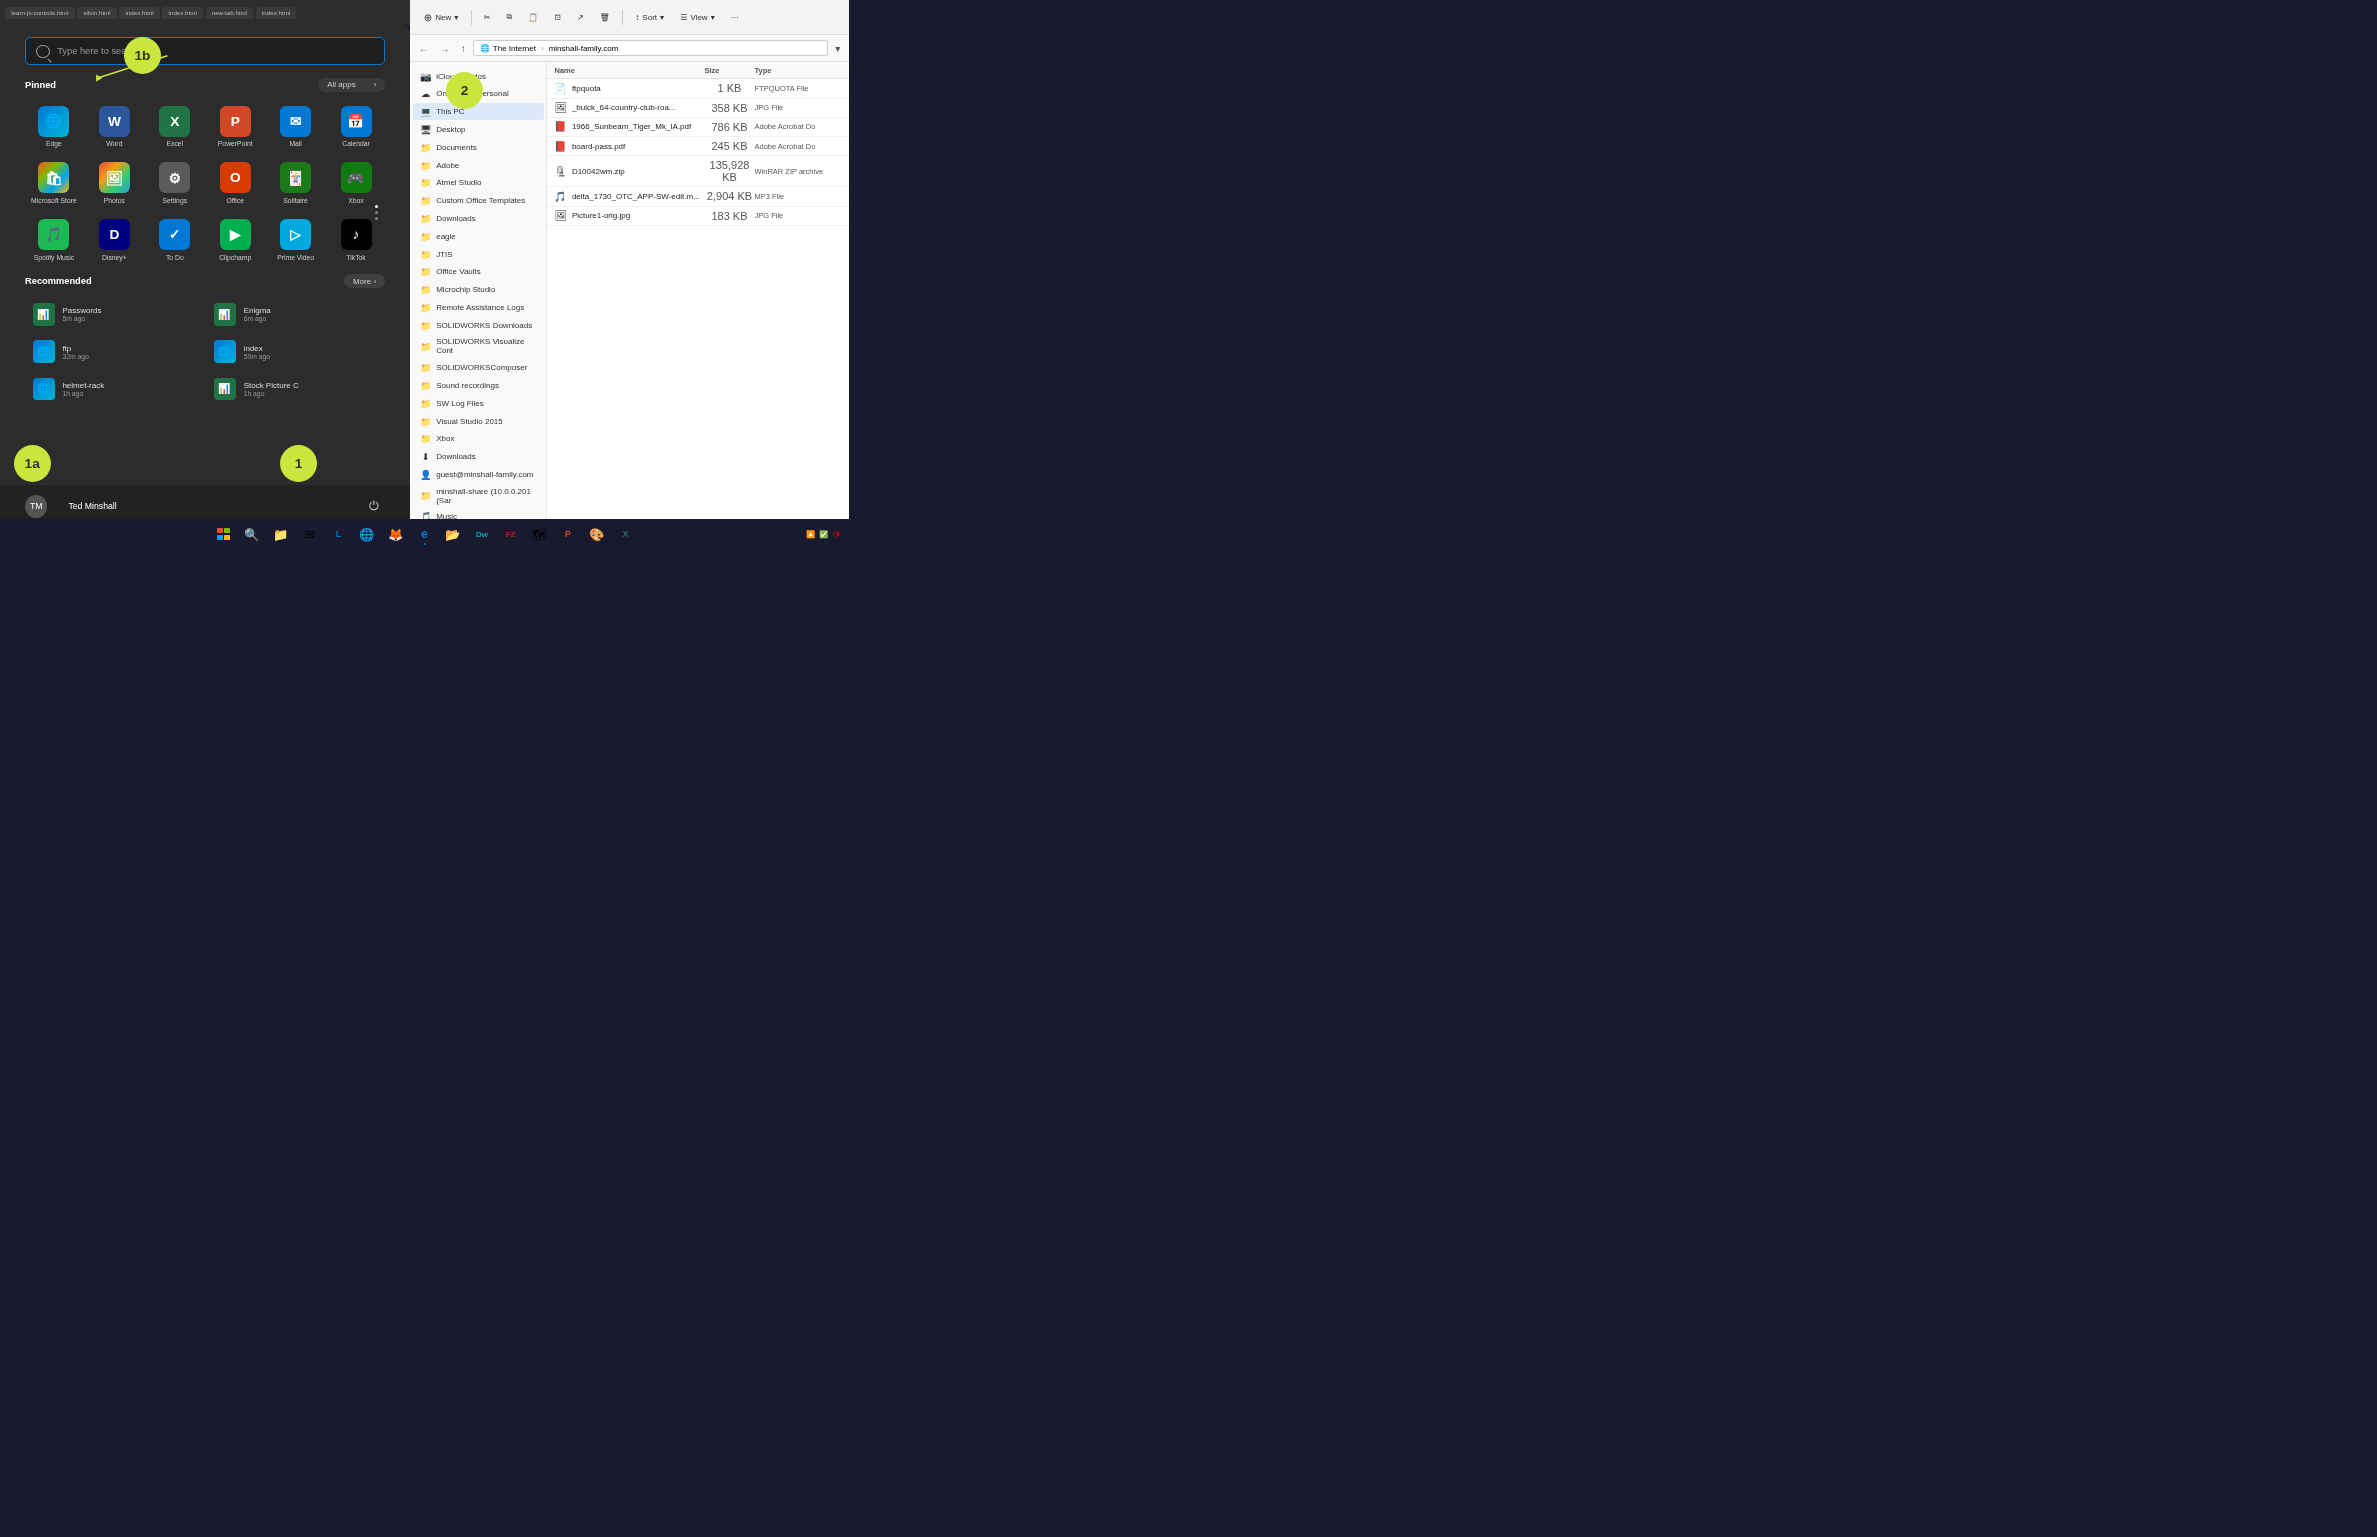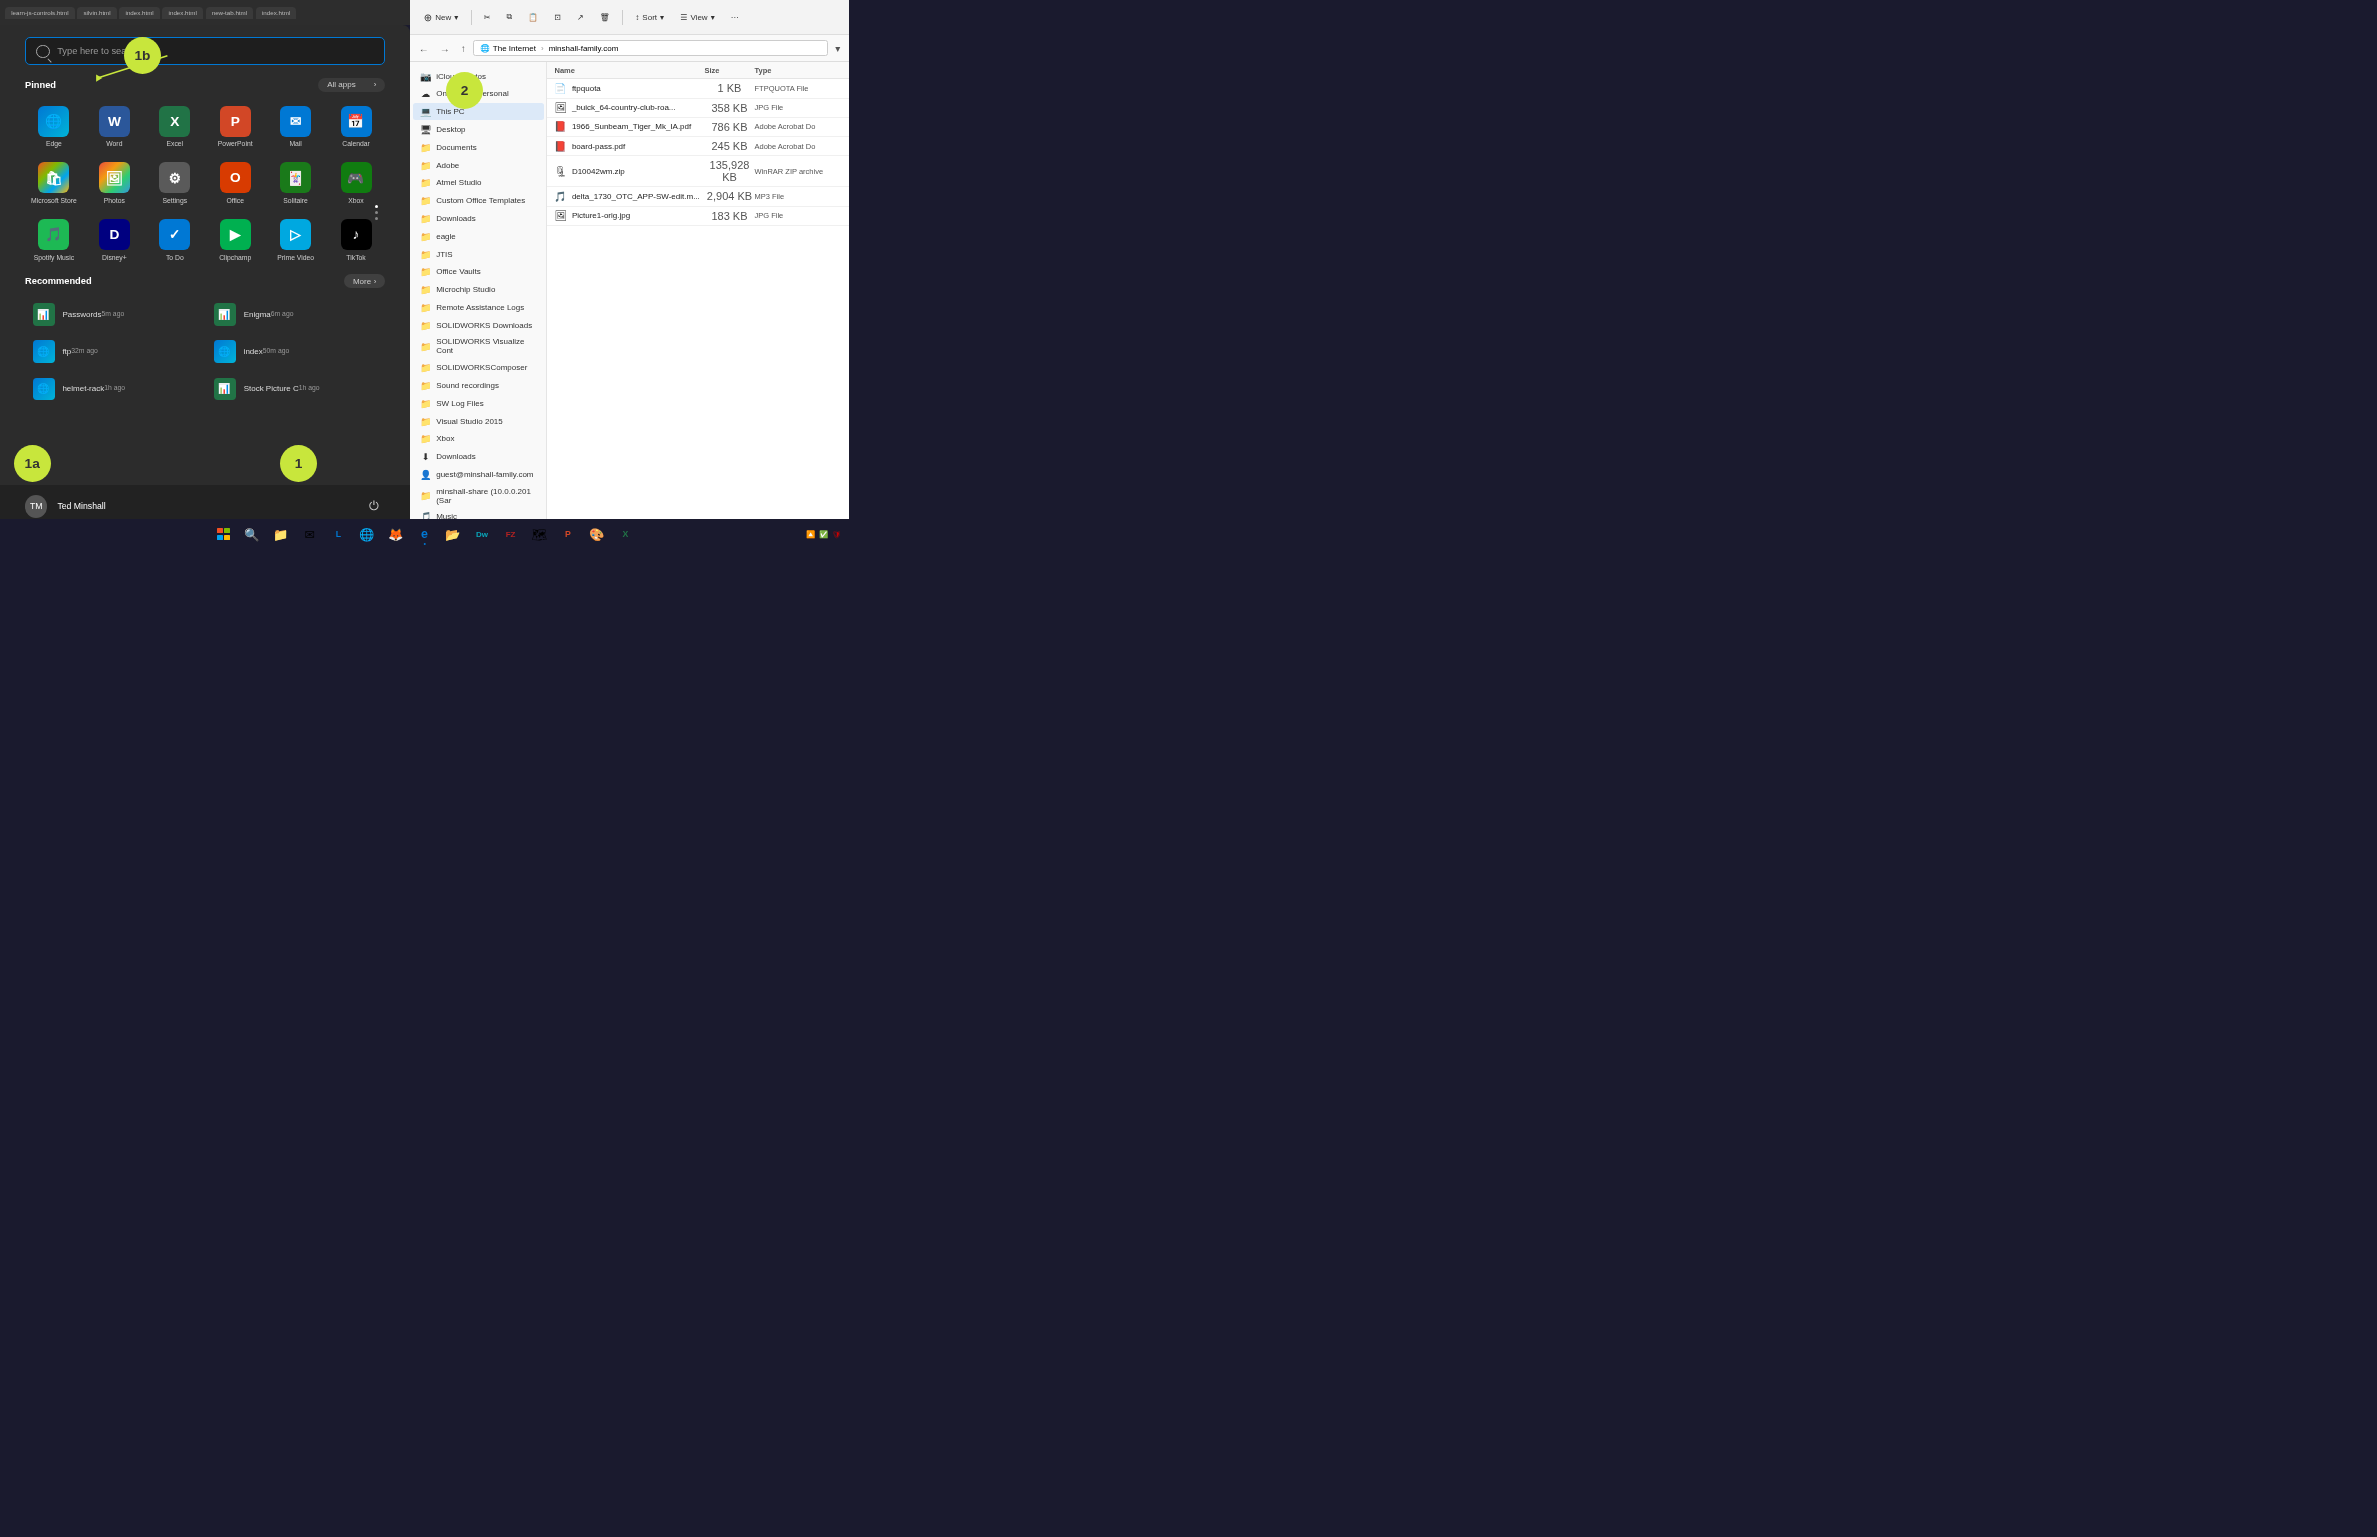--- a/index.html
+++ b/index.html
@@ -207,37 +207,37 @@
     .rec-icon {
       width: 22.4px;
       height: 22.4px;
       border-radius: 3.7px;
       display: flex;
       align-items: center;
       justify-content: center;
       font-size: 11.2px;
       flex-shrink: 0;
     }
-    .rec-info { display: flex; flex-direction: row; }
+    .rec-info { display: flex; flex-direction: column; }
     .rec-name { color: #ddd; font-size: 8px; }
     .rec-time { color: #999; font-size: 6.8px; }
 
     
     .start-bottom {
       height: 43px;
       background: #222;
       display: flex;
       align-items: center;
       padding: 0 25px;
       justify-content: space-between;
     }
     .user-profile {
       display: flex;
       align-items: center;
-      gap: 10px;
+      gap: 21px;
       cursor: pointer;
     }
     .avatar {
       width: 22.4px;
       height: 22.4px;
       border-radius: 50%;
       background: #555;
       display: flex;
       align-items: center;
       justify-content: center;

